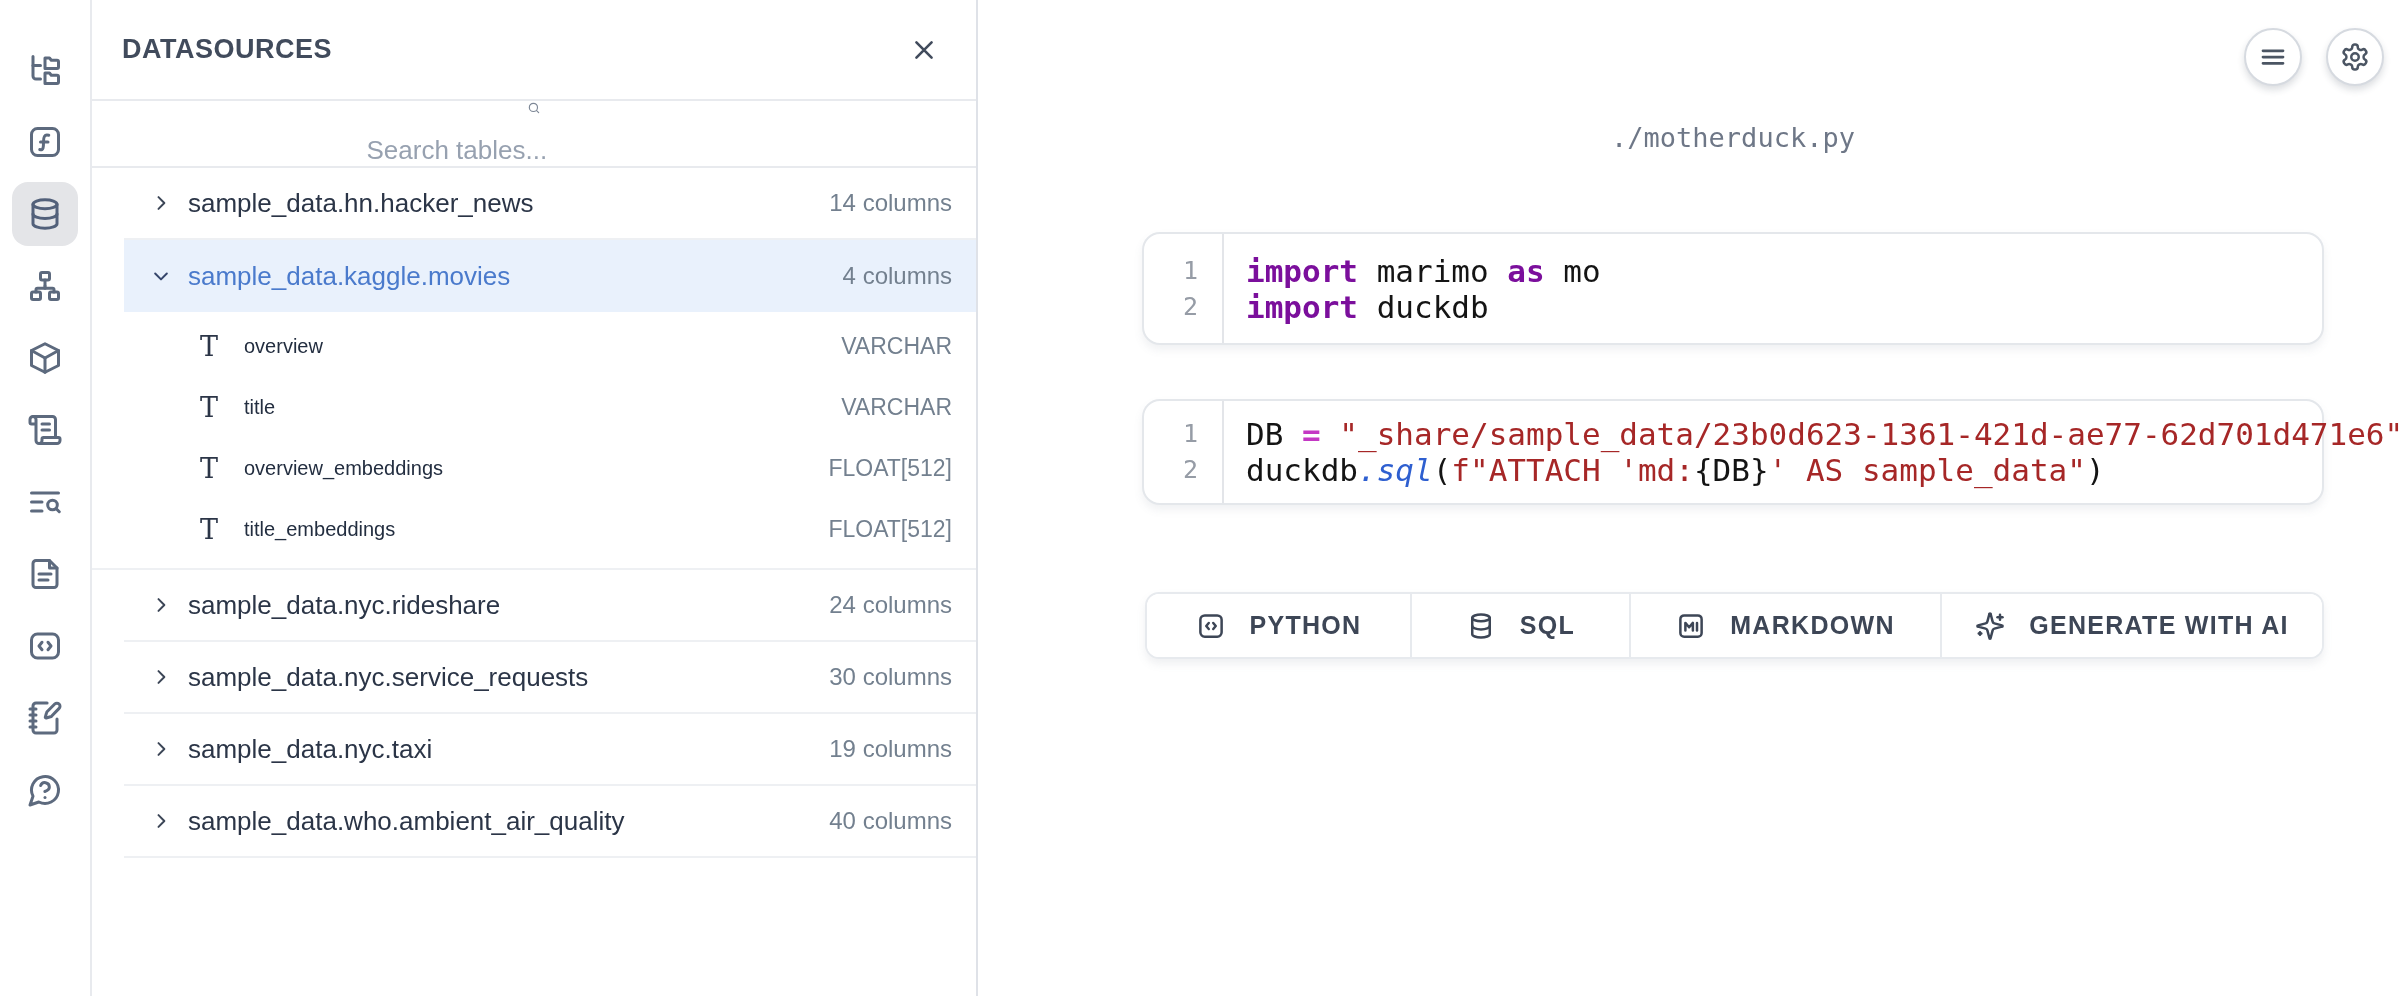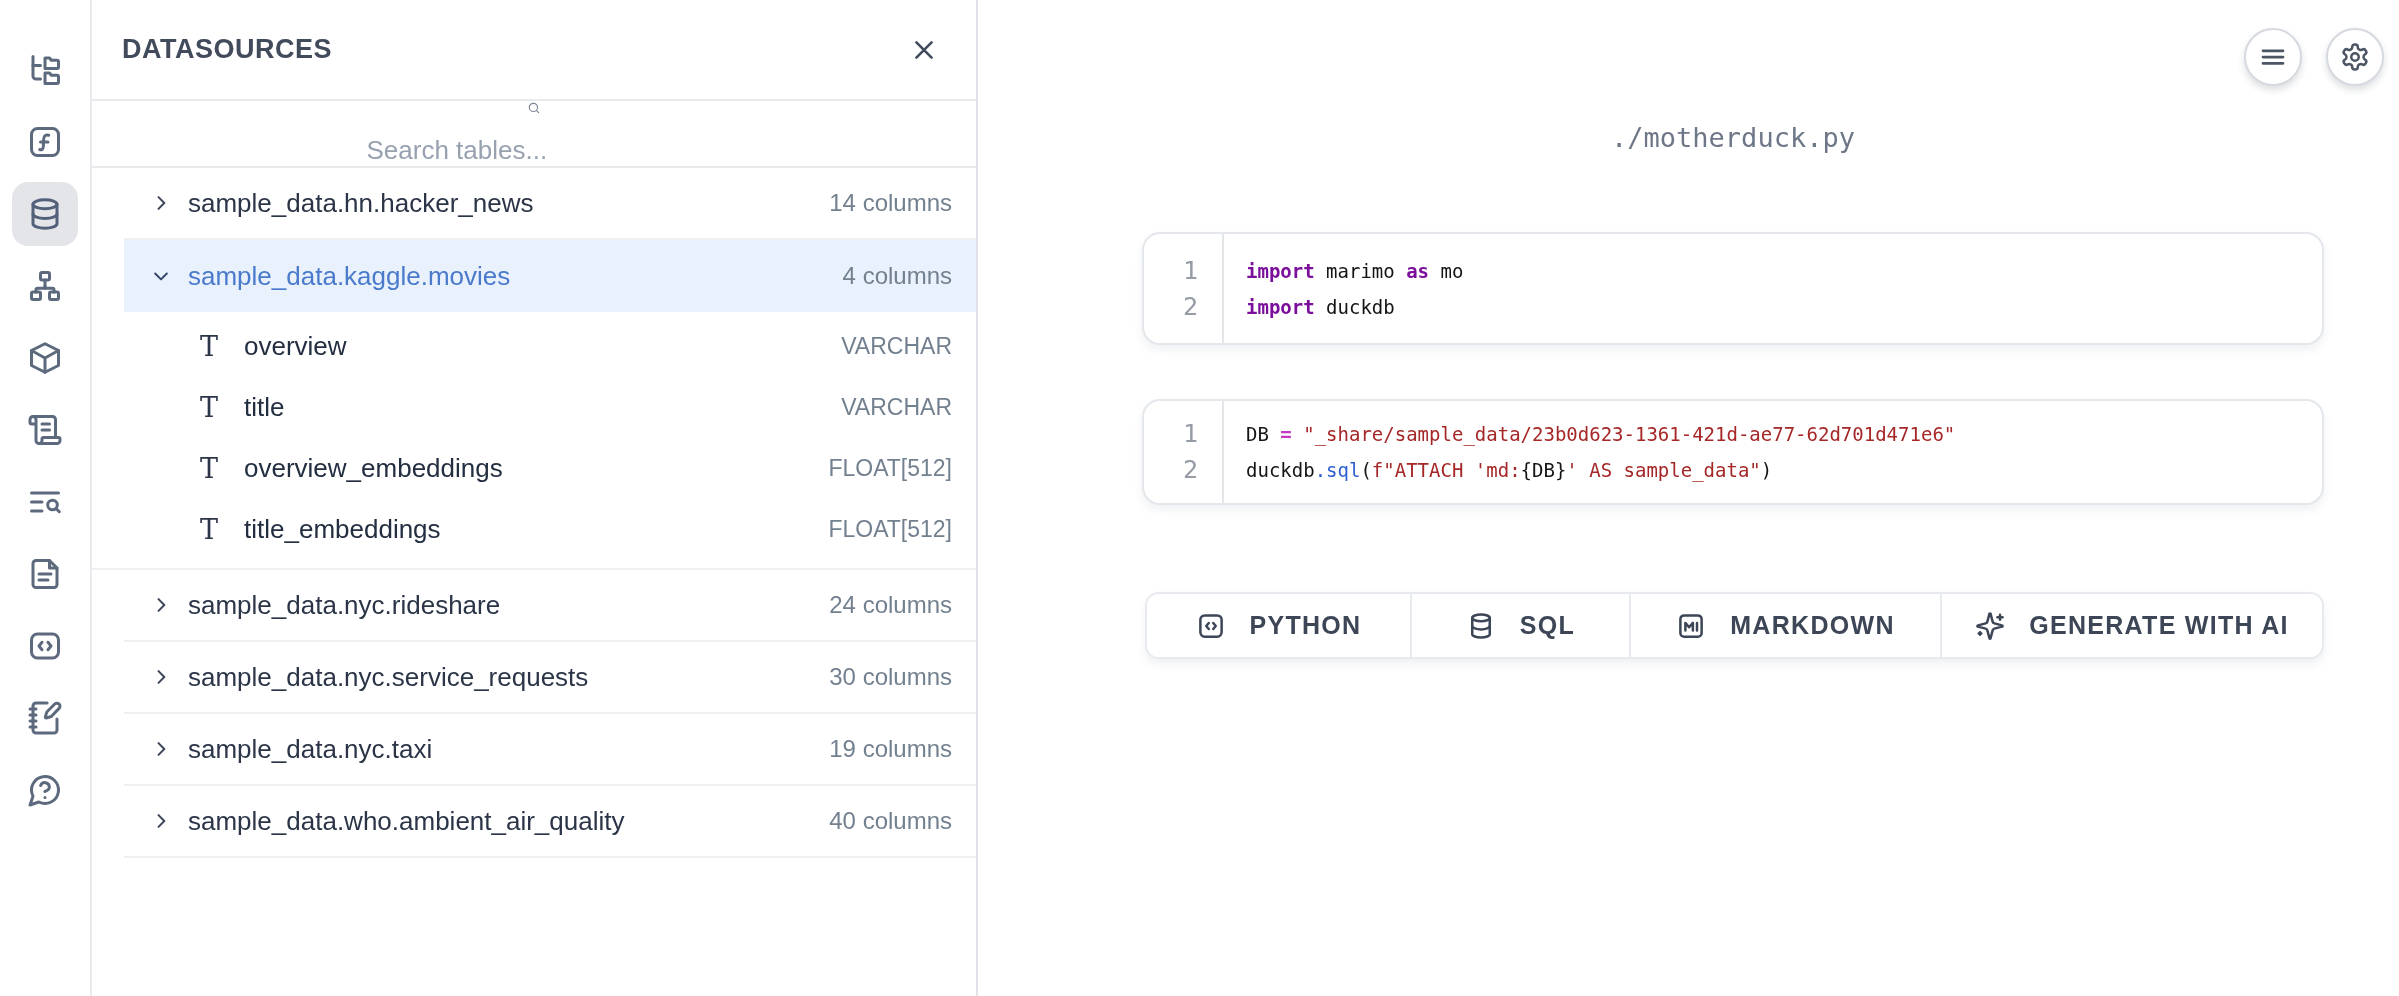--- a/index.html
+++ b/index.html
@@ -37,21 +37,21 @@
   .trow .tname { font-size:26px; color:#2b3547; }
   .trow .badge { margin-left:auto; font-size:24px; color:#73808f; }
   .trow.selected { background:#e9f1fc; border-bottom:none; }
   .trow.selected .tname { color:#4a7acc; }
   .trow.selected .chev { color:#36466b; }
 
   .cols-group { border-bottom:2px solid #eef0f3; padding:4px 0 8px 0; }
   .crow { height:61px; display:flex; align-items:center; padding:0 24px 0 104px; cursor:pointer; }
   .crow .ticon { font-family:"DejaVu Serif", serif; font-size:27px; color:#2b3547;
                  width:26px; margin-right:22px; text-align:center; }
-  .crow .cname { font-size:26px; color:#232e40; }
+  .crow .cname { font-size:20px; color:#232e40; }
   .crow .ctype { margin-left:auto; font-size:23px; color:#73808f; }
 
   
   .main { position:absolute; left:978px; top:0; right:0; bottom:0; background:#fff; }
   .circle-btn { position:absolute; top:28px; width:58px; height:58px; border-radius:50%;
                 background:#fff; border:2px solid #d6dae0; box-shadow:0 4px 7px rgba(40,50,70,.16);
                 display:flex; align-items:center; justify-content:center; color:#4b5563; cursor:pointer; }
   .circle-btn svg { width:30px; height:30px; }
   .btn-menu { right:97px; }
   .btn-settings { right:15px; }
@@ -63,27 +63,27 @@
           border:2px solid #e4e7eb; border-radius:18px;
           box-shadow:0 5px 9px rgba(110,120,140,.10); }
   .cell-1 { top:232px; height:113px; }
   .cell-2 { top:399px; height:106px; }
   .cell-inner { display:flex; height:100%; align-items:center; }
   .gutter { width:80px; flex:none; align-self:stretch; display:flex; flex-direction:column;
             justify-content:center; border-right:2px solid #e3e5e9; padding-right:24px; }
   .ln { font-family:"DejaVu Sans Mono", monospace; font-size:25px; line-height:36px;
         color:#969ca6; text-align:right; }
   .codecol { padding-left:22px; }
-  .codeline { font-family:"DejaVu Sans Mono", monospace; font-size:19px; line-height:36px;
+  .codeline { font-family:"DejaVu Sans Mono", monospace; font-size:31px; line-height:36px;
               white-space:pre; color:#111; }
   .tok-keyword { color:#7b0f9c; font-weight:bold; }
   .tok-plain { color:#141414; }
   .tok-operator { color:#c438c4; font-weight:bold; }
   .tok-string { color:#a62727; }
-  .tok-function { color:#2e5fd0; }
+  .tok-function { color:#2e5fd0;font-style:italic; }
 
   .actions { position:absolute; left:167px; width:1179px; top:592px; height:67px;
              display:flex; background:#fff; border:2px solid #e7eaee; border-radius:14px;
              box-shadow:0 5px 9px rgba(120,130,150,.12); overflow:hidden; }
   .action { display:flex; align-items:center; justify-content:center; gap:24px;
             border:none; background:#fff; cursor:pointer;
             font-family:"Liberation Sans", sans-serif; font-size:25px; font-weight:bold;
             letter-spacing:1.3px; color:#3d4656; }
   .action svg { width:30px; height:30px; flex:none; }
   .action + .action { border-left:2px solid #e7eaee; }

